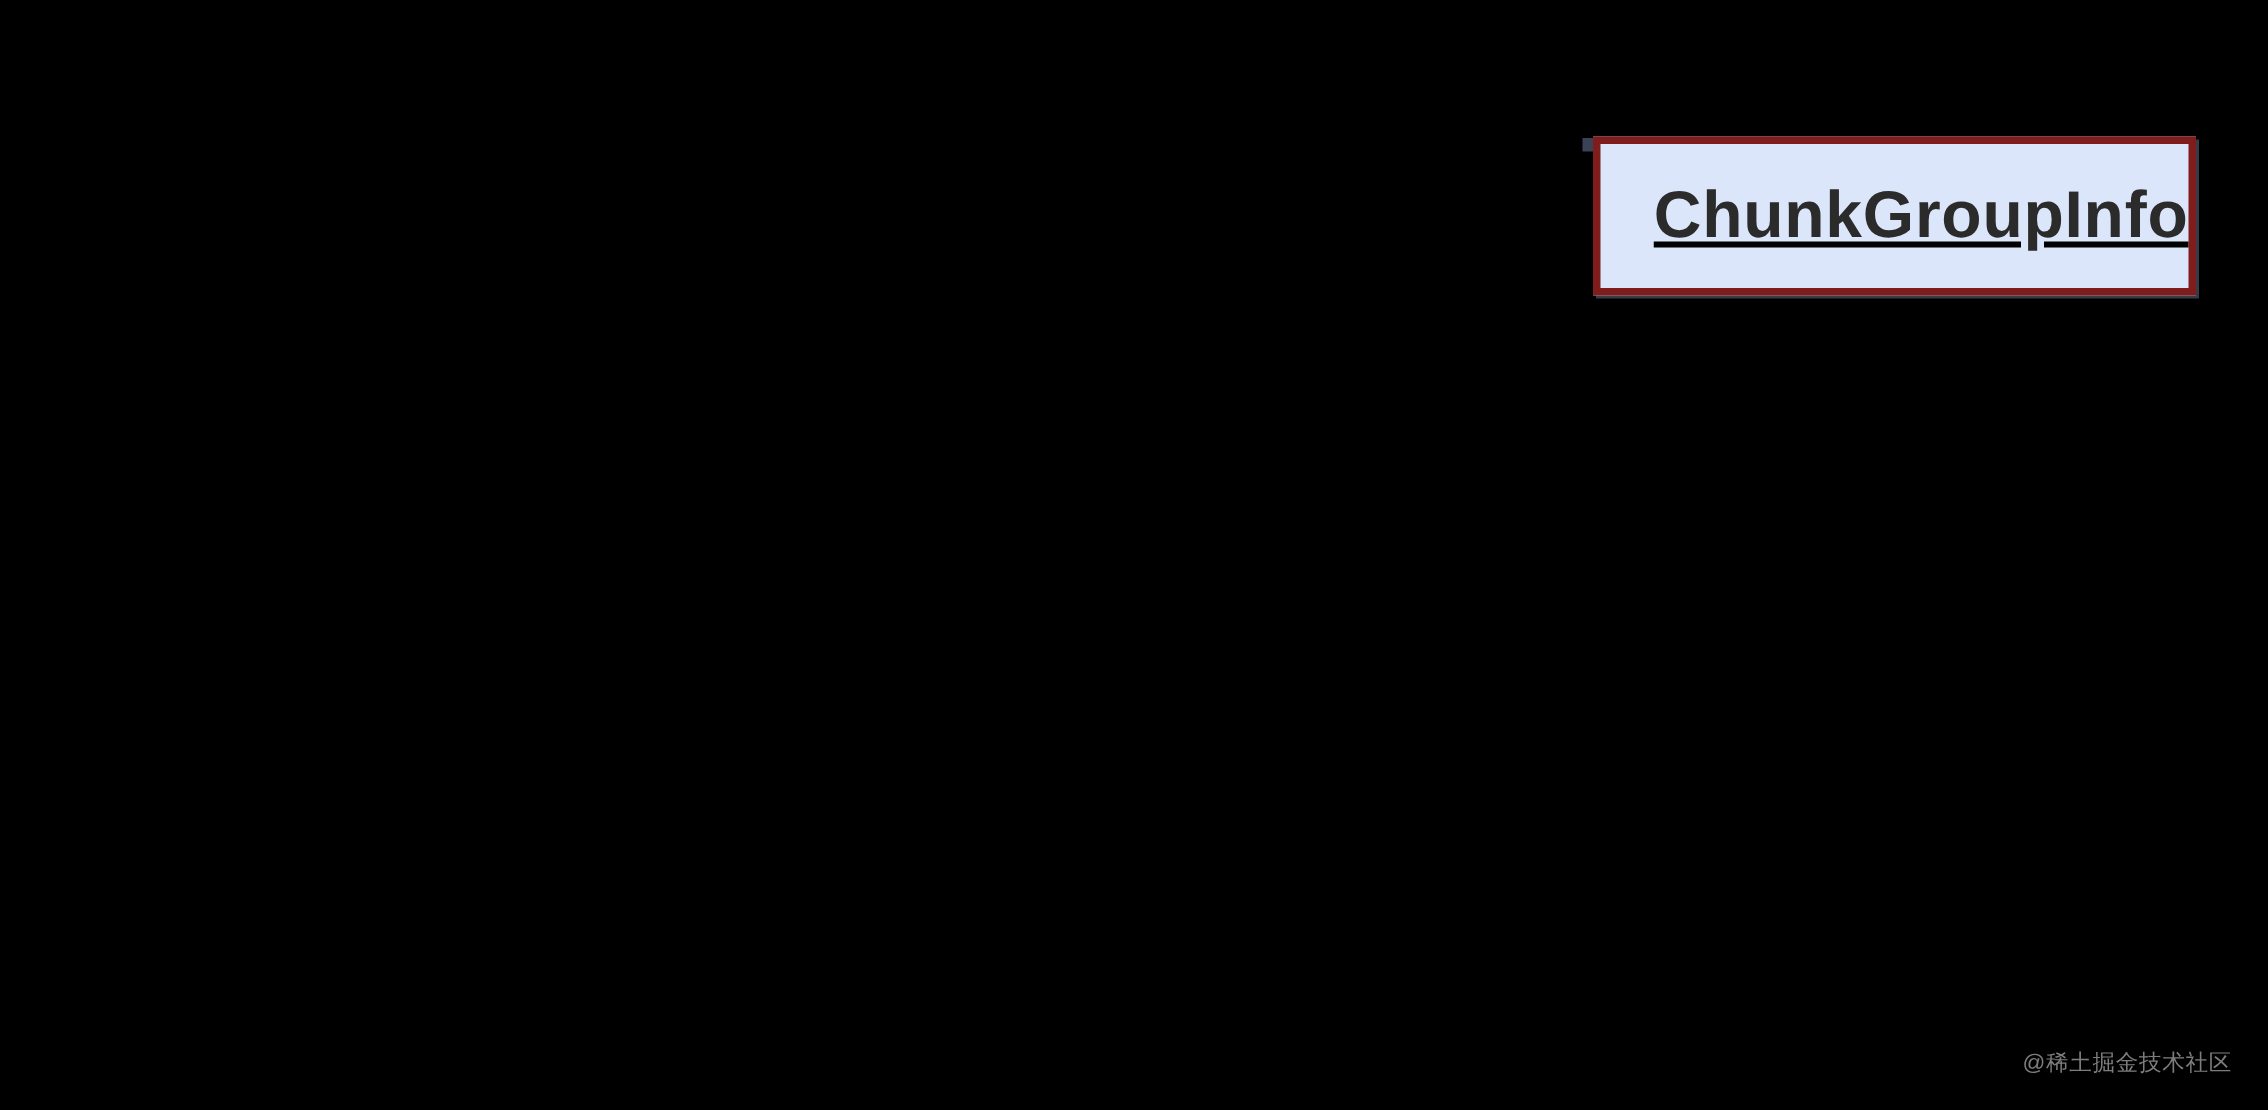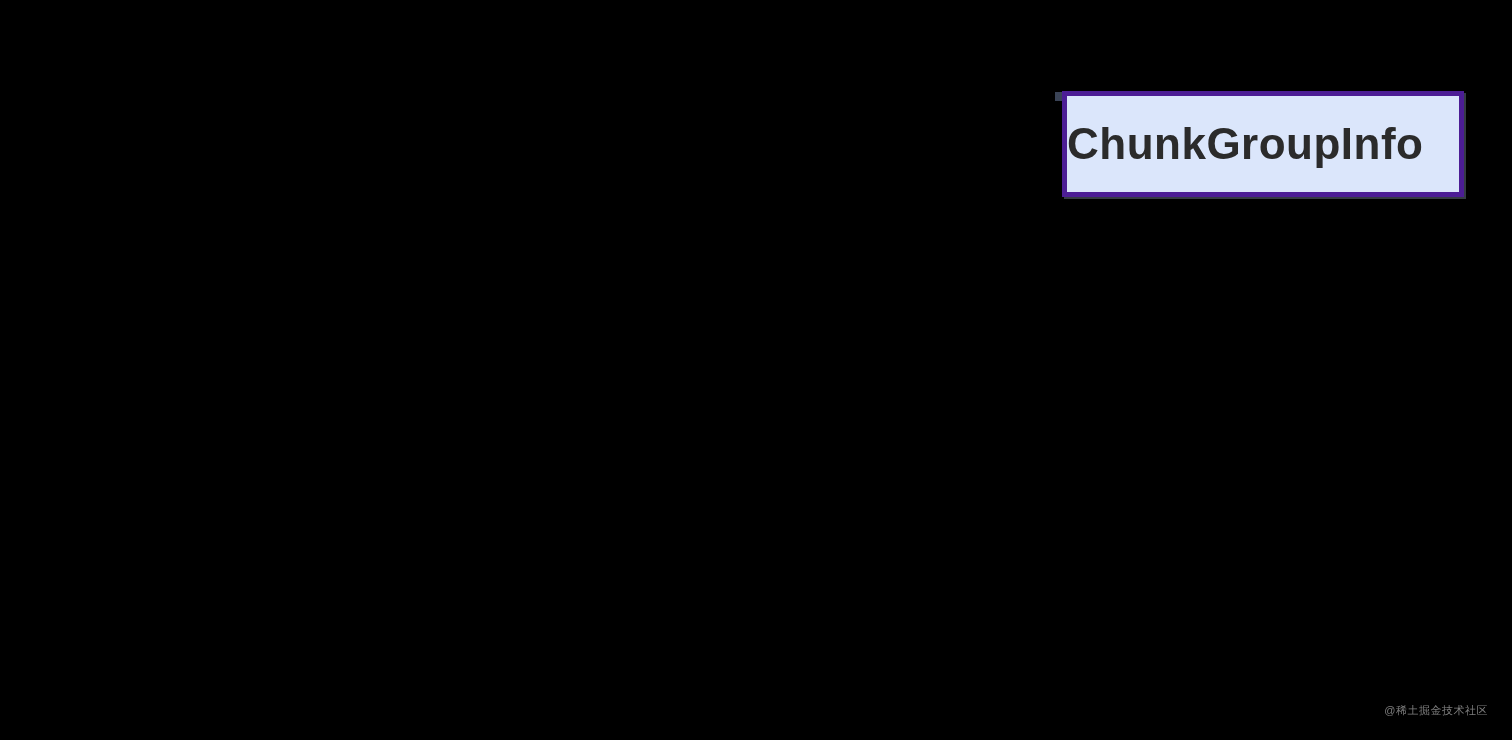--- a/index.html
+++ b/index.html
@@ -15,26 +15,27 @@
     background: #000000;
     overflow: hidden;
   }
   .diagram-node {
     position: absolute;
     left: 1062px;
     top: 91px;
     width: 392px;
     height: 96px;
     background: #dbe6fb;
-    border: 5px solid #4c1d95;
+    border: 5px solid #7f1d1d;
     box-shadow: 2px 2px 0 0 rgba(120, 130, 150, 0.45);
     display: flex;
     align-items: center;
-    justify-content: flex-start;
+    justify-content: flex-end;
     box-sizing: content-box;
+    text-decoration: underline;
   }
   .diagram-node .node-label {
     color: #2b2b2b;
     font-size: 44px;
     font-weight: bold;
     letter-spacing: 0.5px;
     white-space: nowrap;
   }
   .node-stub {
     position: absolute;
@@ -42,21 +43,21 @@
     top: 92px;
     width: 9px;
     height: 9px;
     background: #3a4356;
   }
   .watermark {
     position: absolute;
     right: 24px;
     bottom: 22px;
     color: #7d7d7d;
-    font-size: 11px;
+    font-size: 15px;
     letter-spacing: 0.5px;
     white-space: nowrap;
   }
 </style>
 </head>
 <body>
 
 <div class="canvas">
 
   <div class="node-stub"></div>

